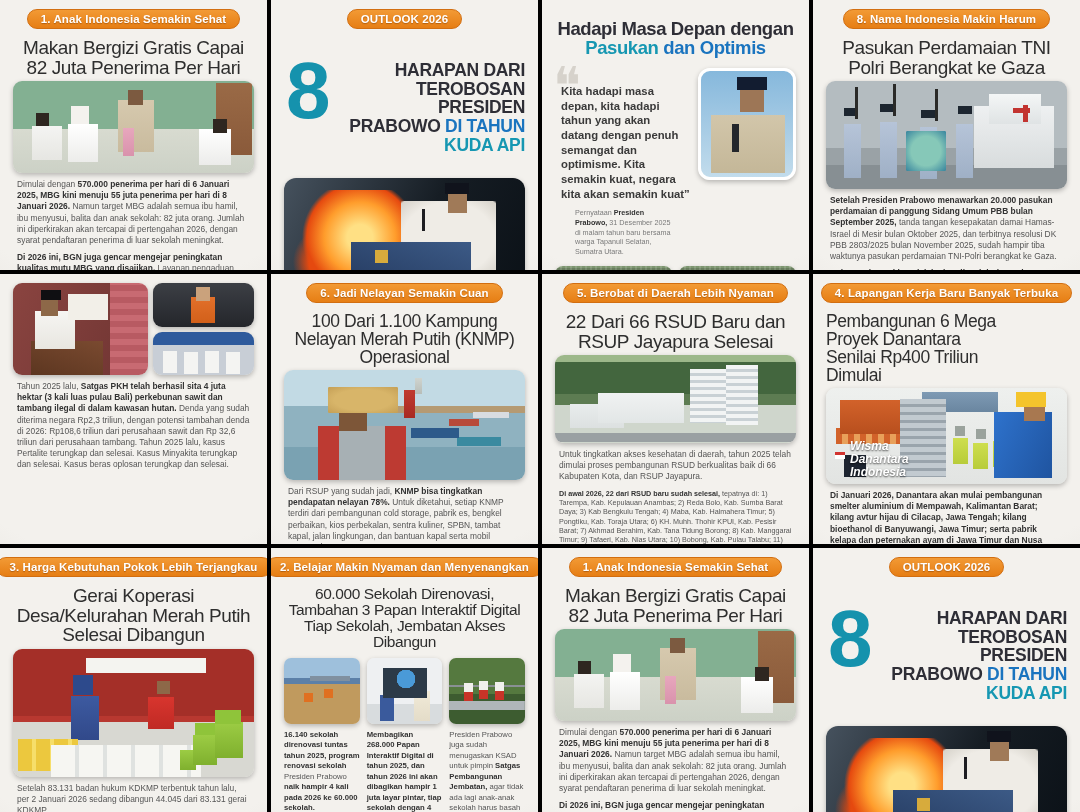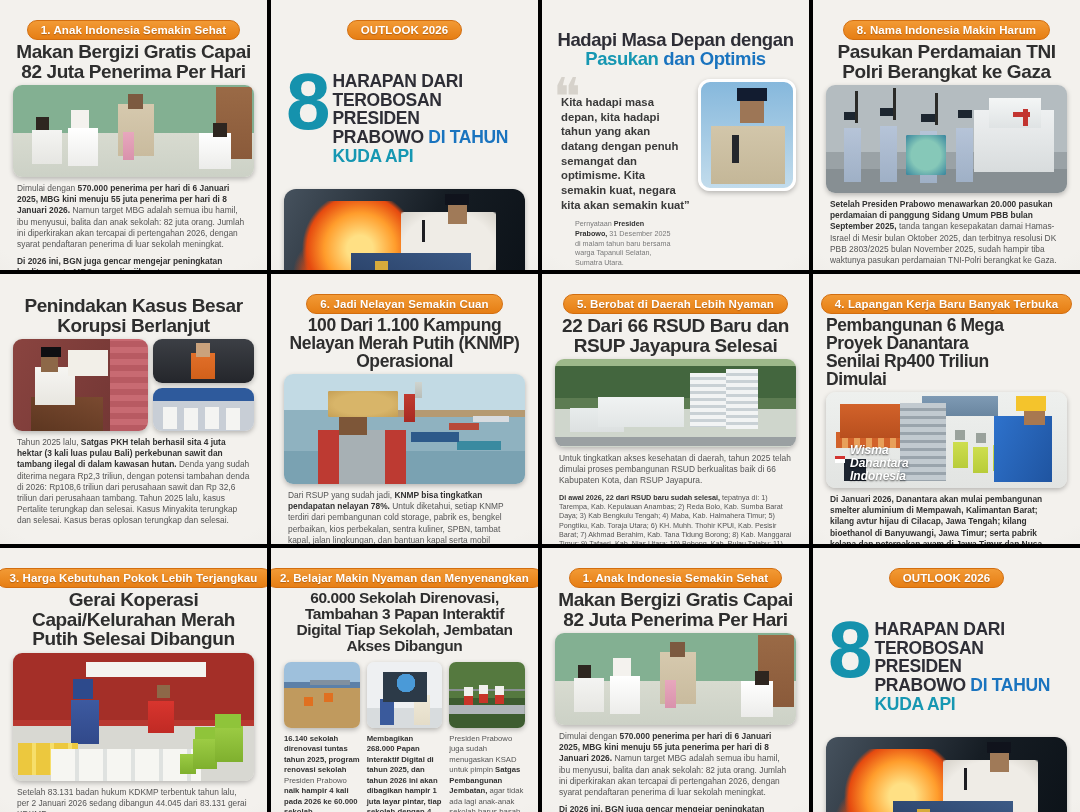--- a/index.html
+++ b/index.html
@@ -1,44 +1,44 @@
 <!DOCTYPE html>
 <html><head>
 <meta charset="utf-8">
 <style>
   html,body{margin:0;padding:0;background:#000;}
   .stage{width:1080px;height:812px;background:#000;overflow:hidden;position:relative;}
   .grid{display:grid;grid-template-columns:repeat(4,267px);grid-template-rows:repeat(3,270px);gap:4px;width:1080px;}
   .cell{background:#000;overflow:hidden;}
   .card{width:100%;height:100%;box-sizing:border-box;position:relative;overflow:hidden;
-        padding:20px 13px;display:flex;flex-direction:column;align-items:center;
+        padding:9px 13px;display:flex;flex-direction:column;align-items:center;
         font-family:"Liberation Sans",sans-serif;
         background:radial-gradient(150% 125% at 50% 42%,#f3f1ed 52%,#e6e3de 78%,#d7d4ce 100%);}
   .badge{flex:0 0 auto;background:linear-gradient(180deg,#f29a35,#e67e14);border:1px solid #d26e10;
          color:#fff;font-weight:700;font-size:11.5px;letter-spacing:.1px;border-radius:999px;
          padding:3px 13px;white-space:nowrap;text-shadow:0 1px 1px rgba(110,50,0,.45);}
-  .title{margin:2px 0 4px;font-size:19px;line-height:1.03;font-weight:700;color:#2e2e2e;
+  .title{margin:9px 0 4px;font-size:19px;line-height:1.03;font-weight:400;color:#2e2e2e;
          text-align:center;letter-spacing:-.4px;}
   .title.t18{font-size:17.5px;}
   .title.t16{font-size:15.5px;}
   .title.left{text-align:left;align-self:flex-start;max-width:75%;}
   .photo{width:100%;border-radius:9px;position:relative;overflow:hidden;flex:0 0 auto;
          box-shadow:0 2px 5px rgba(0,0,0,.25);}
   .body{align-self:stretch;margin:6px 4px 0;font-size:8.4px;line-height:1.33;color:#555;text-align:left;}
   .body.tiny{font-size:7.2px;line-height:1.3;}
   .bseg{font-weight:700;color:#323232;}
   .dk{color:#2e2e36;}
   .tl{color:#1697b2;}
   .bl{color:#1a74bf;}
 
   
   .cover{align-items:center;gap:23px;}
   .cover-head{display:flex;align-items:flex-start;gap:6px;margin-top:6px;align-self:flex-start;padding-left:2px;}
   .cover-num{font-size:80px;line-height:.82;font-weight:700;color:#1592ad;letter-spacing:-4px;}
-  .cover-lines{font-size:17.5px;line-height:1.07;font-weight:700;letter-spacing:-.3px;text-align:left;padding-top:3px;}
+  .cover-lines{font-size:17.5px;line-height:1.07;font-weight:700;letter-spacing:-.3px;text-align:right;padding-top:3px;}
   .cover-footer{margin-top:auto;align-self:stretch;display:flex;align-items:center;justify-content:center;position:relative;min-height:22px;}
   .src{margin:0;font-size:5.6px;color:#9a9a9a;}
   .src .bseg{color:#6a6a6a;}
   .arrow-btn{position:absolute;right:2px;bottom:0;width:22px;height:22px;border-radius:50%;
              background:#1592ad;color:#fff;display:flex;align-items:center;justify-content:center;
              font-size:11px;font-weight:700;box-shadow:0 1px 3px rgba(0,0,0,.35);cursor:pointer;}
 
   
   .q-title{margin:10px 0 2px;font-size:18.5px;line-height:1.05;font-weight:700;text-align:center;letter-spacing:-.4px;}
   .q-mid{display:flex;gap:8px;align-self:stretch;margin-top:8px;}
@@ -272,21 +272,20 @@
       <div class="badge">8. Nama Indonesia Makin Harum</div>
       <h2 class="title">Pasukan Perdamaian TNI Polri Berangkat ke Gaza</h2>
       <div class="photo ph-navy"></div>
       <p class="body"><span class="bseg">Setelah Presiden Prabowo menawarkan 20.000 pasukan perdamaian di panggung Sidang Umum PBB bulan September 2025,</span><span> tanda tangan kesepakatan damai Hamas-Israel di Mesir bulan Oktober 2025, dan terbitnya resolusi DK PBB 2803/2025 bulan November 2025, sudah hampir tiba waktunya pasukan perdamaian TNI-Polri berangkat ke Gaza.</span></p>
       <p class="body"><span class="bseg">Keberangkatan kita adalah aktualisasi dari mandat pembukaan UUD 1945:</span></p>
     </article>
   </div>
 
   <div class="cell">
     <article class="card">
-      <h2 class="title">Penindakan Kasus Besar Korupsi Berlanjut</h2>
       <div class="kor">
         <div class="photo kor-l ph-kor-l"></div>
         <div class="kor-r">
           <div class="photo ph-kor-rt"></div>
           <div class="photo ph-kor-rb"></div>
         </div>
       </div>
       <p class="body"><span>Tahun 2025 lalu, </span><span class="bseg">Satgas PKH telah berhasil sita 4 juta hektar (3 kali luas pulau Bali) perkebunan sawit dan tambang ilegal di dalam kawasan hutan.</span><span> Denda yang sudah diterima negara Rp2,3 triliun, dengan potensi tambahan denda di 2026: Rp108,6 triliun dari perusahaan sawit dan Rp 32,6 triliun dari perusahaan tambang. Tahun 2025 lalu, kasus Pertalite terungkap dan selesai. Kasus Minyakita terungkap dan selesai. Kasus beras oplosan terungkap dan selesai.</span></p>
 
     </article>
@@ -320,21 +319,21 @@
         <div class="ph-label">Wisma Danantara Indonesia</div>
       </div>
       <p class="body"><span class="bseg">Di Januari 2026, Danantara akan mulai pembangunan smelter aluminium di Mempawah, Kalimantan Barat; kilang avtur hijau di Cilacap, Jawa Tengah; kilang bioethanol di Banyuwangi, Jawa Timur; serta pabrik kelapa dan peternakan ayam di Jawa Timur dan Nusa Tenggara Timur.</span><span> 6 proyek ini belum termasuk pembangunan 13 tower baru di lahan 5 hektar Kampung Haji di Mekkah yang akan melibatkan kontraktor Indonesia.</span></p>
 
     </article>
   </div>
 
   <div class="cell">
     <article class="card">
       <div class="badge">3. Harga Kebutuhan Pokok Lebih Terjangkau</div>
-      <h2 class="title">Gerai Koperasi Capai/Kelurahan Merah Putih Selesai Dibangun</h2>
+      <h2 class="title">Gerai Koperasi Desa/Kelurahan Merah Putih Selesai Dibangun</h2>
       <div class="photo ph-koperasi"></div>
       <p class="body"><span>Setelah 83.131 badan hukum KDKMP terbentuk tahun lalu, per 2 Januari 2026 sedang dibangun 44.045 dari 83.131 gerai KDKMP.</span></p>
 
     </article>
   </div>
 
   <div class="cell">
     <article class="card">
       <div class="badge">2. Belajar Makin Nyaman dan Menyenangkan</div>
       <h2 class="title t16">60.000 Sekolah Direnovasi, Tambahan 3 Papan Interaktif Digital Tiap Sekolah, Jembatan Akses Dibangun</h2>

